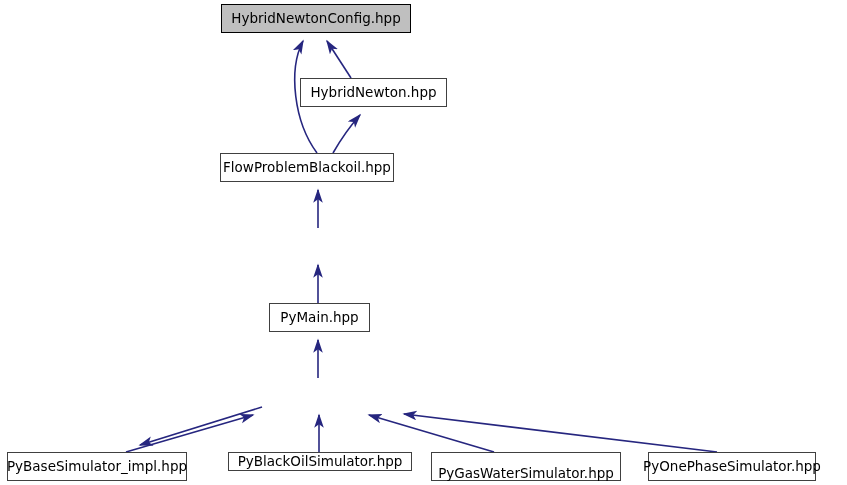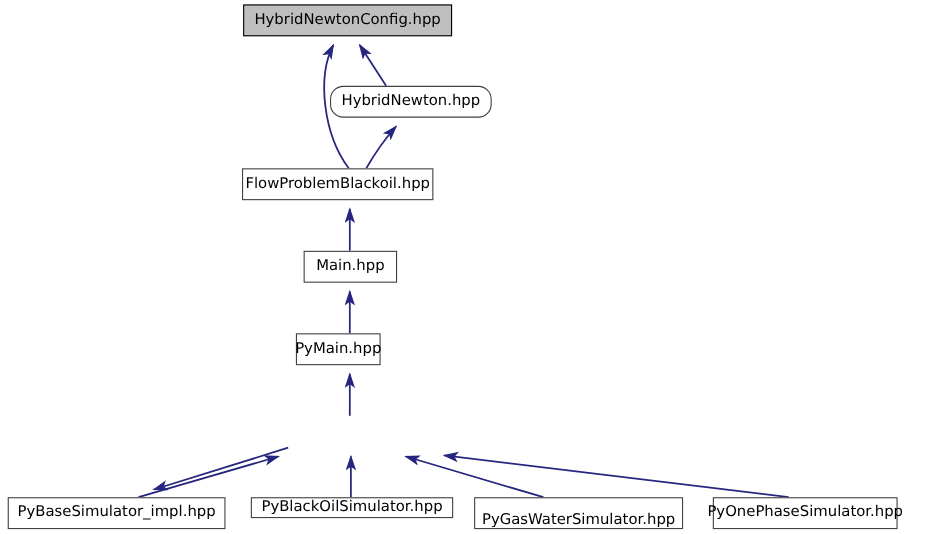--- a/index.html
+++ b/index.html
@@ -81,38 +81,35 @@
 
     <path d="M 494,452 L 369,415" fill="none" stroke="#26267f" stroke-width="1.6" marker-end="url(#arrowhead)"></path>
 
     <path d="M 717,452 L 404,414" fill="none" stroke="#26267f" stroke-width="1.6" marker-end="url(#arrowhead)"></path>
   </svg>
 
   <div class="node highlight" style="left:221px; top:4px; width:190px; height:29px;">
     <span class="node-label">HybridNewtonConfig.hpp</span>
   </div>
 
-  <div class="node" style="left:300px; top:78px; width:147px; height:29px;border-radius:12px;">
+  <div class="node" style="left:300px; top:78px; width:147px; height:29px;">
     <span class="node-label">HybridNewton.hpp</span>
   </div>
 
   <div class="node" style="left:220px; top:153px; width:174px; height:29px;">
     <span class="node-label">FlowProblemBlackoil.hpp</span>
   </div>
 
-  <div class="node" style="left:276px; top:228px; width:85px; height:29px;">
-    <span class="node-label">Main.hpp</span>
-  </div>
 
-  <div class="node" style="left:269px; top:303px; width:77px; height:29px;text-align:right;">
+  <div class="node" style="left:269px; top:303px; width:101px; height:29px;text-align:right;">
     <span class="node-label">PyMain.hpp</span>
   </div>
 
 
-  <div class="node" style="left:7px; top:452px; width:198px; height:29px;">
+  <div class="node" style="left:7px; top:452px; width:180px; height:29px;">
     <span class="node-label">PyBaseSimulator_impl.hpp</span>
   </div>
 
   <div class="node" style="left:228px; top:452px; width:184px; height:19px;">
     <span class="node-label">PyBlackOilSimulator.hpp</span>
   </div>
 
   <div class="node" style="left:431px; top:452px; width:190px; height:29px;align-items:flex-end;">
     <span class="node-label">PyGasWaterSimulator.hpp</span>
   </div>

